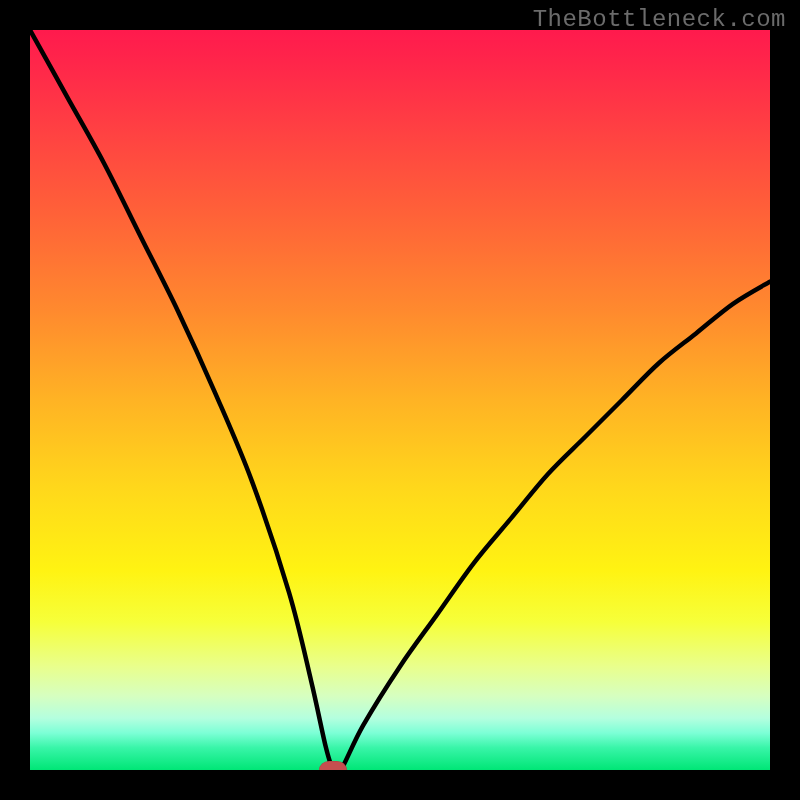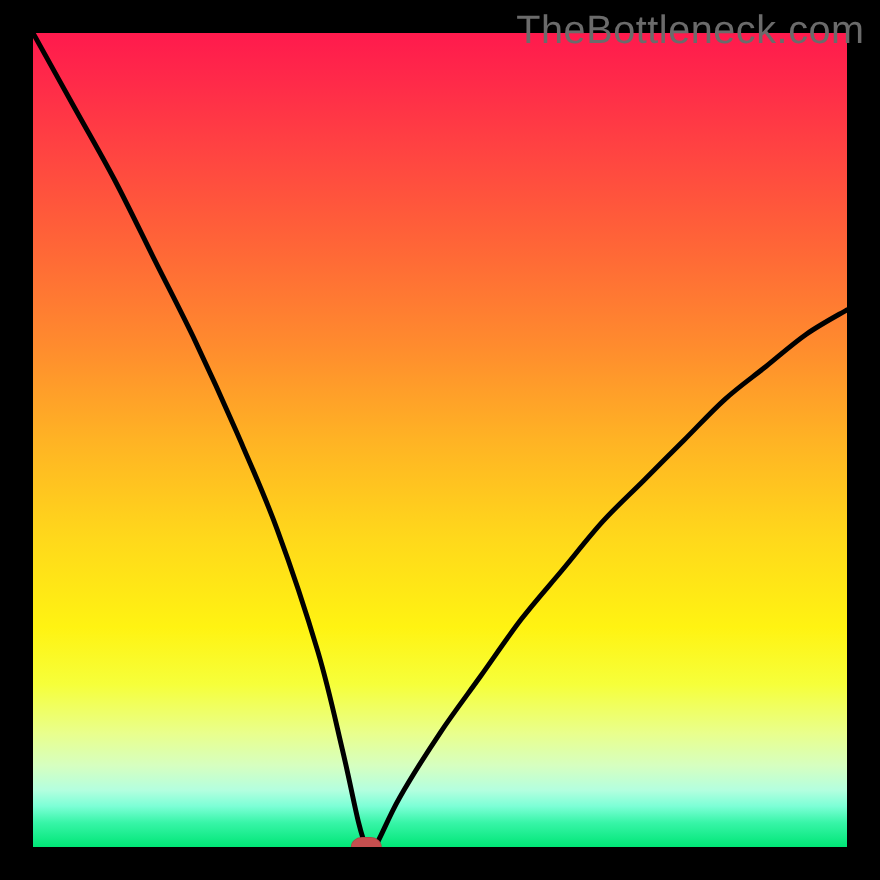--- a/index.html
+++ b/index.html
@@ -15,24 +15,25 @@
     position: relative;
     width: 800px;
     height: 800px;
     background: #000000;
   }
   .watermark {
     position: absolute;
     top: 6px;
     right: 14px;
     color: #6b6b6b;
-    font-size: 36px;
+    font-size: 24px;
     font-weight: 400;
     letter-spacing: 0.5px;
     z-index: 10;
+    font-family: Liberation Mono, monospace;
   }
   .plot-area {
     position: absolute;
     left: 30px;
     top: 30px;
     width: 740px;
     height: 740px;
     overflow: hidden;
   }
   .gradient {

